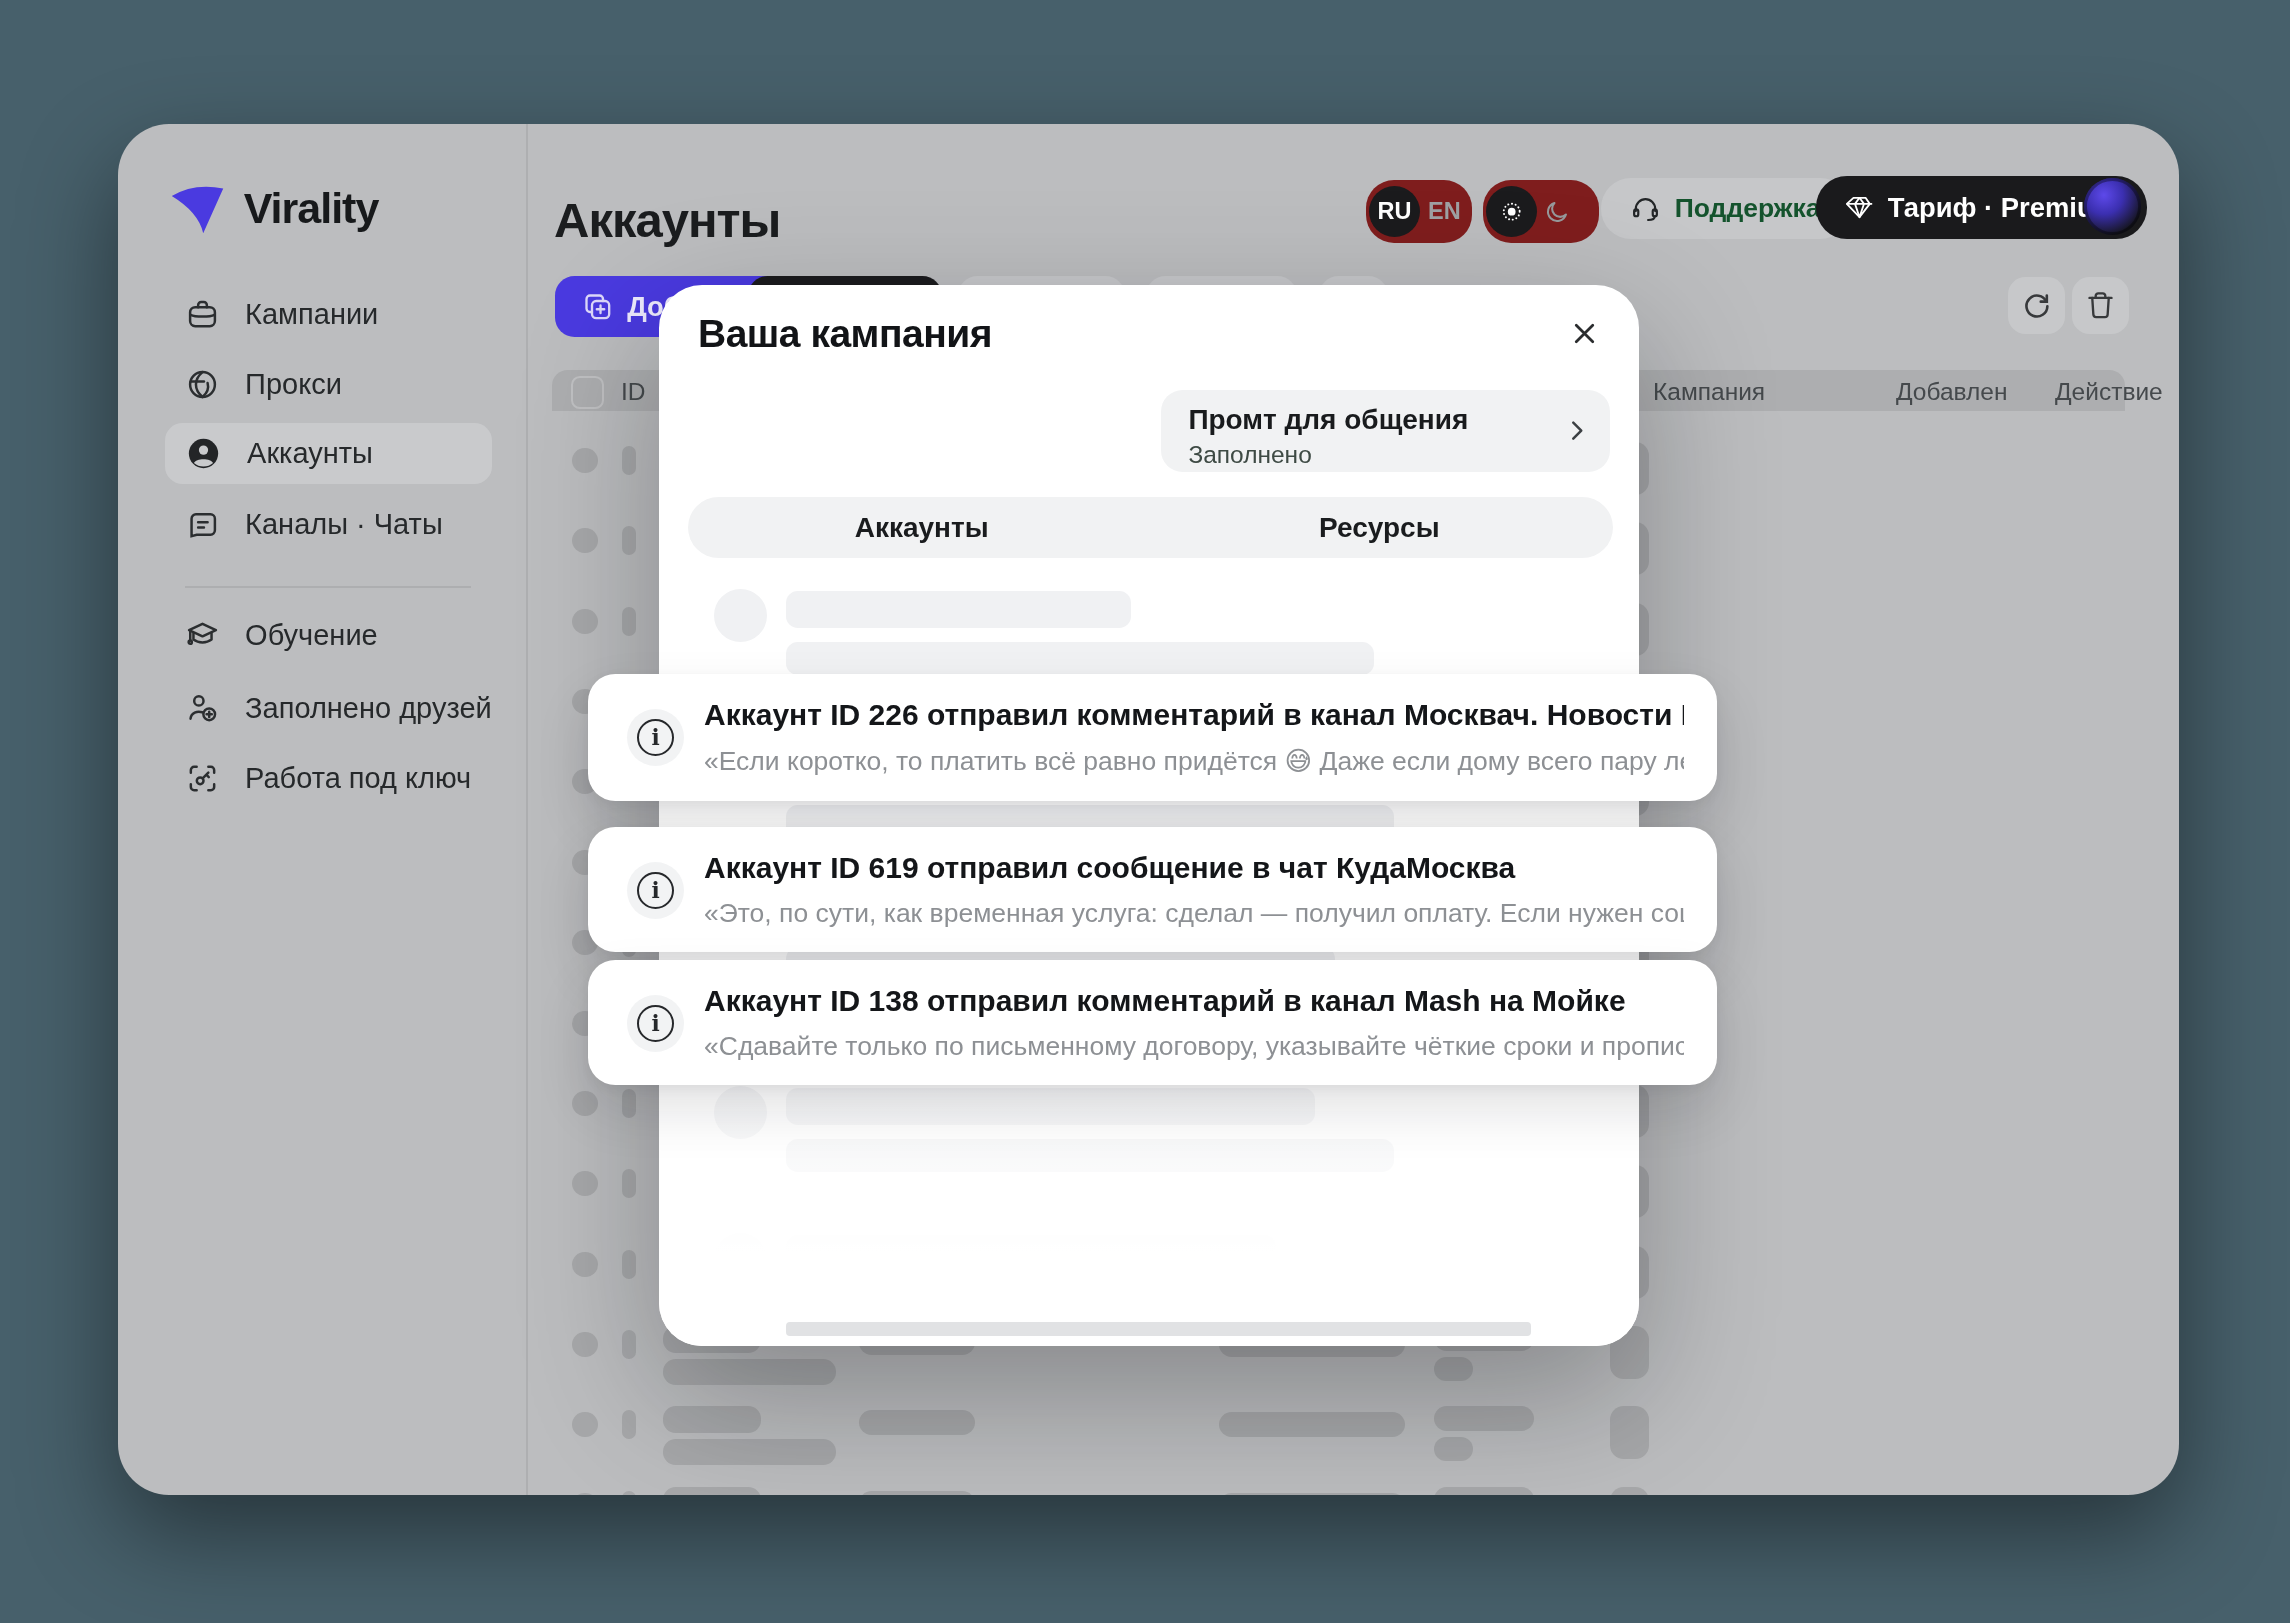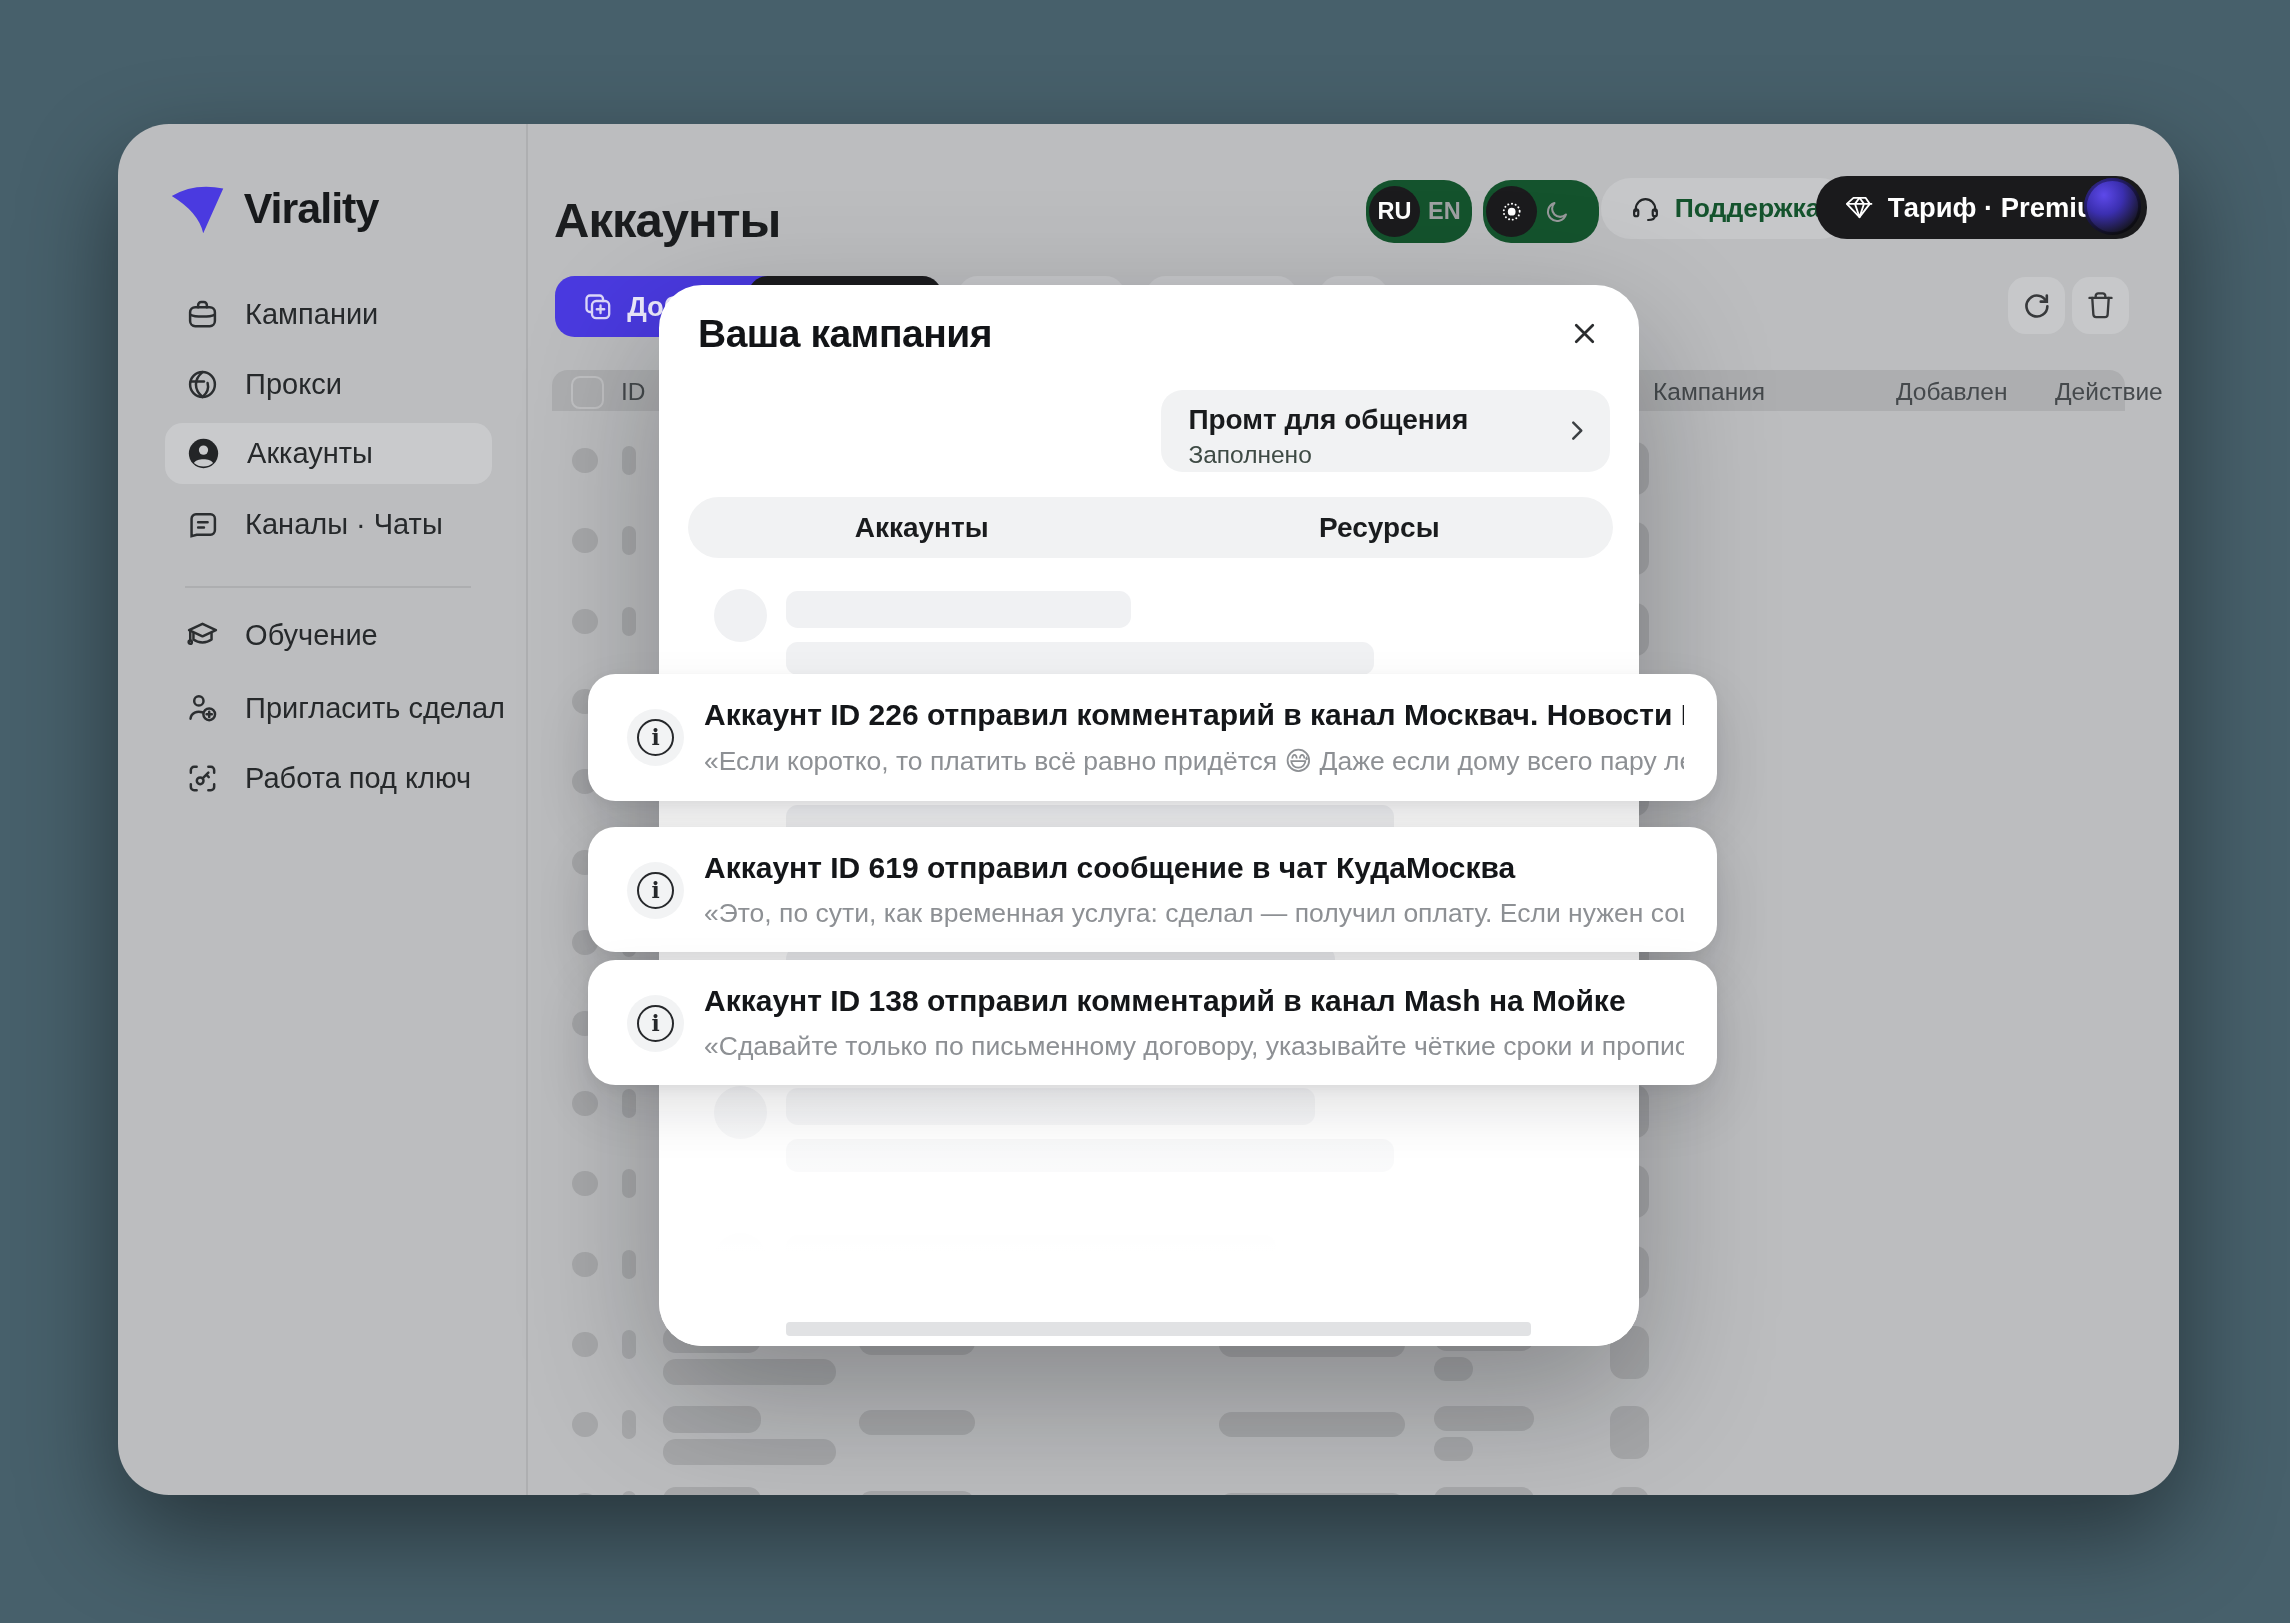--- a/index.html
+++ b/index.html
@@ -11,21 +11,21 @@
   
   .side-divider{left:408px;top:0;width:2px;height:1371px;background:rgba(0,0,0,.07);}
   .logo-text{font-size:43px;font-weight:800;letter-spacing:-1px;color:#17191b;}
   .nav-item{left:47px;width:327px;height:61px;display:flex;align-items:center;gap:25.5px;border-radius:17.6px;cursor:pointer;}
   .nav-item.active{background:#c9cacc;}
   .nav-item .lbl{font-size:29px;font-weight:500;color:#26292b;white-space:nowrap;}
   .nav-item svg{margin-left:19.6px;flex:0 0 auto;}
   .nav-sep{left:67px;width:286px;height:2px;background:rgba(0,0,0,.08);}
   
   .page-title{font-size:49px;font-weight:800;letter-spacing:-1px;color:#1b1d1f;}
-  .hpill{height:57px;border-radius:28px;background:#14532d;display:flex;align-items:center;}
+  .hpill{height:57px;border-radius:28px;background:#7f1d1d;display:flex;align-items:center;}
   .circ{width:51px;height:51px;border-radius:50%;display:flex;align-items:center;justify-content:center;}
   .circ.dark{background:#1b1b1d;color:#fff;}
   .btn-support{height:61px;border-radius:30px;background:#c6c7c9;display:flex;align-items:center;gap:13.7px;
     padding:0 29px;font-size:26.5px;font-weight:600;color:#14532d;cursor:pointer;}
   .btn-plan{height:63px;border-radius:31px;background:#1a1a1c;display:flex;align-items:center;gap:13.7px;
     padding:0 29px;font-size:27.4px;font-weight:600;color:#fff;cursor:pointer;}
   .avatar{width:57px;height:57px;border-radius:50%;
     background:radial-gradient(circle at 35% 30%,#5d49ea 0%,#3b2fb0 35%,#15151e 75%);
     box-shadow:inset 0 0 0 2.9px rgba(0,0,0,.35);cursor:pointer;}
   
@@ -147,21 +147,21 @@
 
     <div class="abs nav-item" style="top:554px;">
       <span>
         <svg width="35" height="35" viewBox="0 0 24 24" fill="none" stroke="#2b2e30" stroke-width="1.7" stroke-linecap="round">
           <circle cx="9.5" cy="6.8" r="3.2"></circle>
             <path d="M3.8 19c.4-4 4.6-5.6 8-4.4"></path>
             <circle cx="16.6" cy="16" r="4"></circle>
             <path d="M16.6 14.2v3.6M14.8 16h3.6"></path>
         </svg>
         </span>
-      <span class="lbl">Пригласить сделал</span>
+      <span class="lbl">Заполнено друзей</span>
     </div>
 
     <div class="abs nav-item" style="top:624px;">
       <span>
         <svg width="35" height="35" viewBox="0 0 24 24" fill="none" stroke="#2b2e30" stroke-width="1.7" stroke-linecap="round">
           <path d="M4 8V6.2A2.2 2.2 0 0 1 6.2 4H8M16 4h1.8A2.2 2.2 0 0 1 20 6.2V8M20 16v1.8A2.2 2.2 0 0 1 17.8 20H16M8 20H6.2A2.2 2.2 0 0 1 4 17.8V16"></path>
           <circle cx="10.4" cy="13.6" r="2.3"></circle>
             <path d="M12.1 11.9 16 8M14.6 9.4l1.7 1.7"></path>
         </svg>
         </span>

